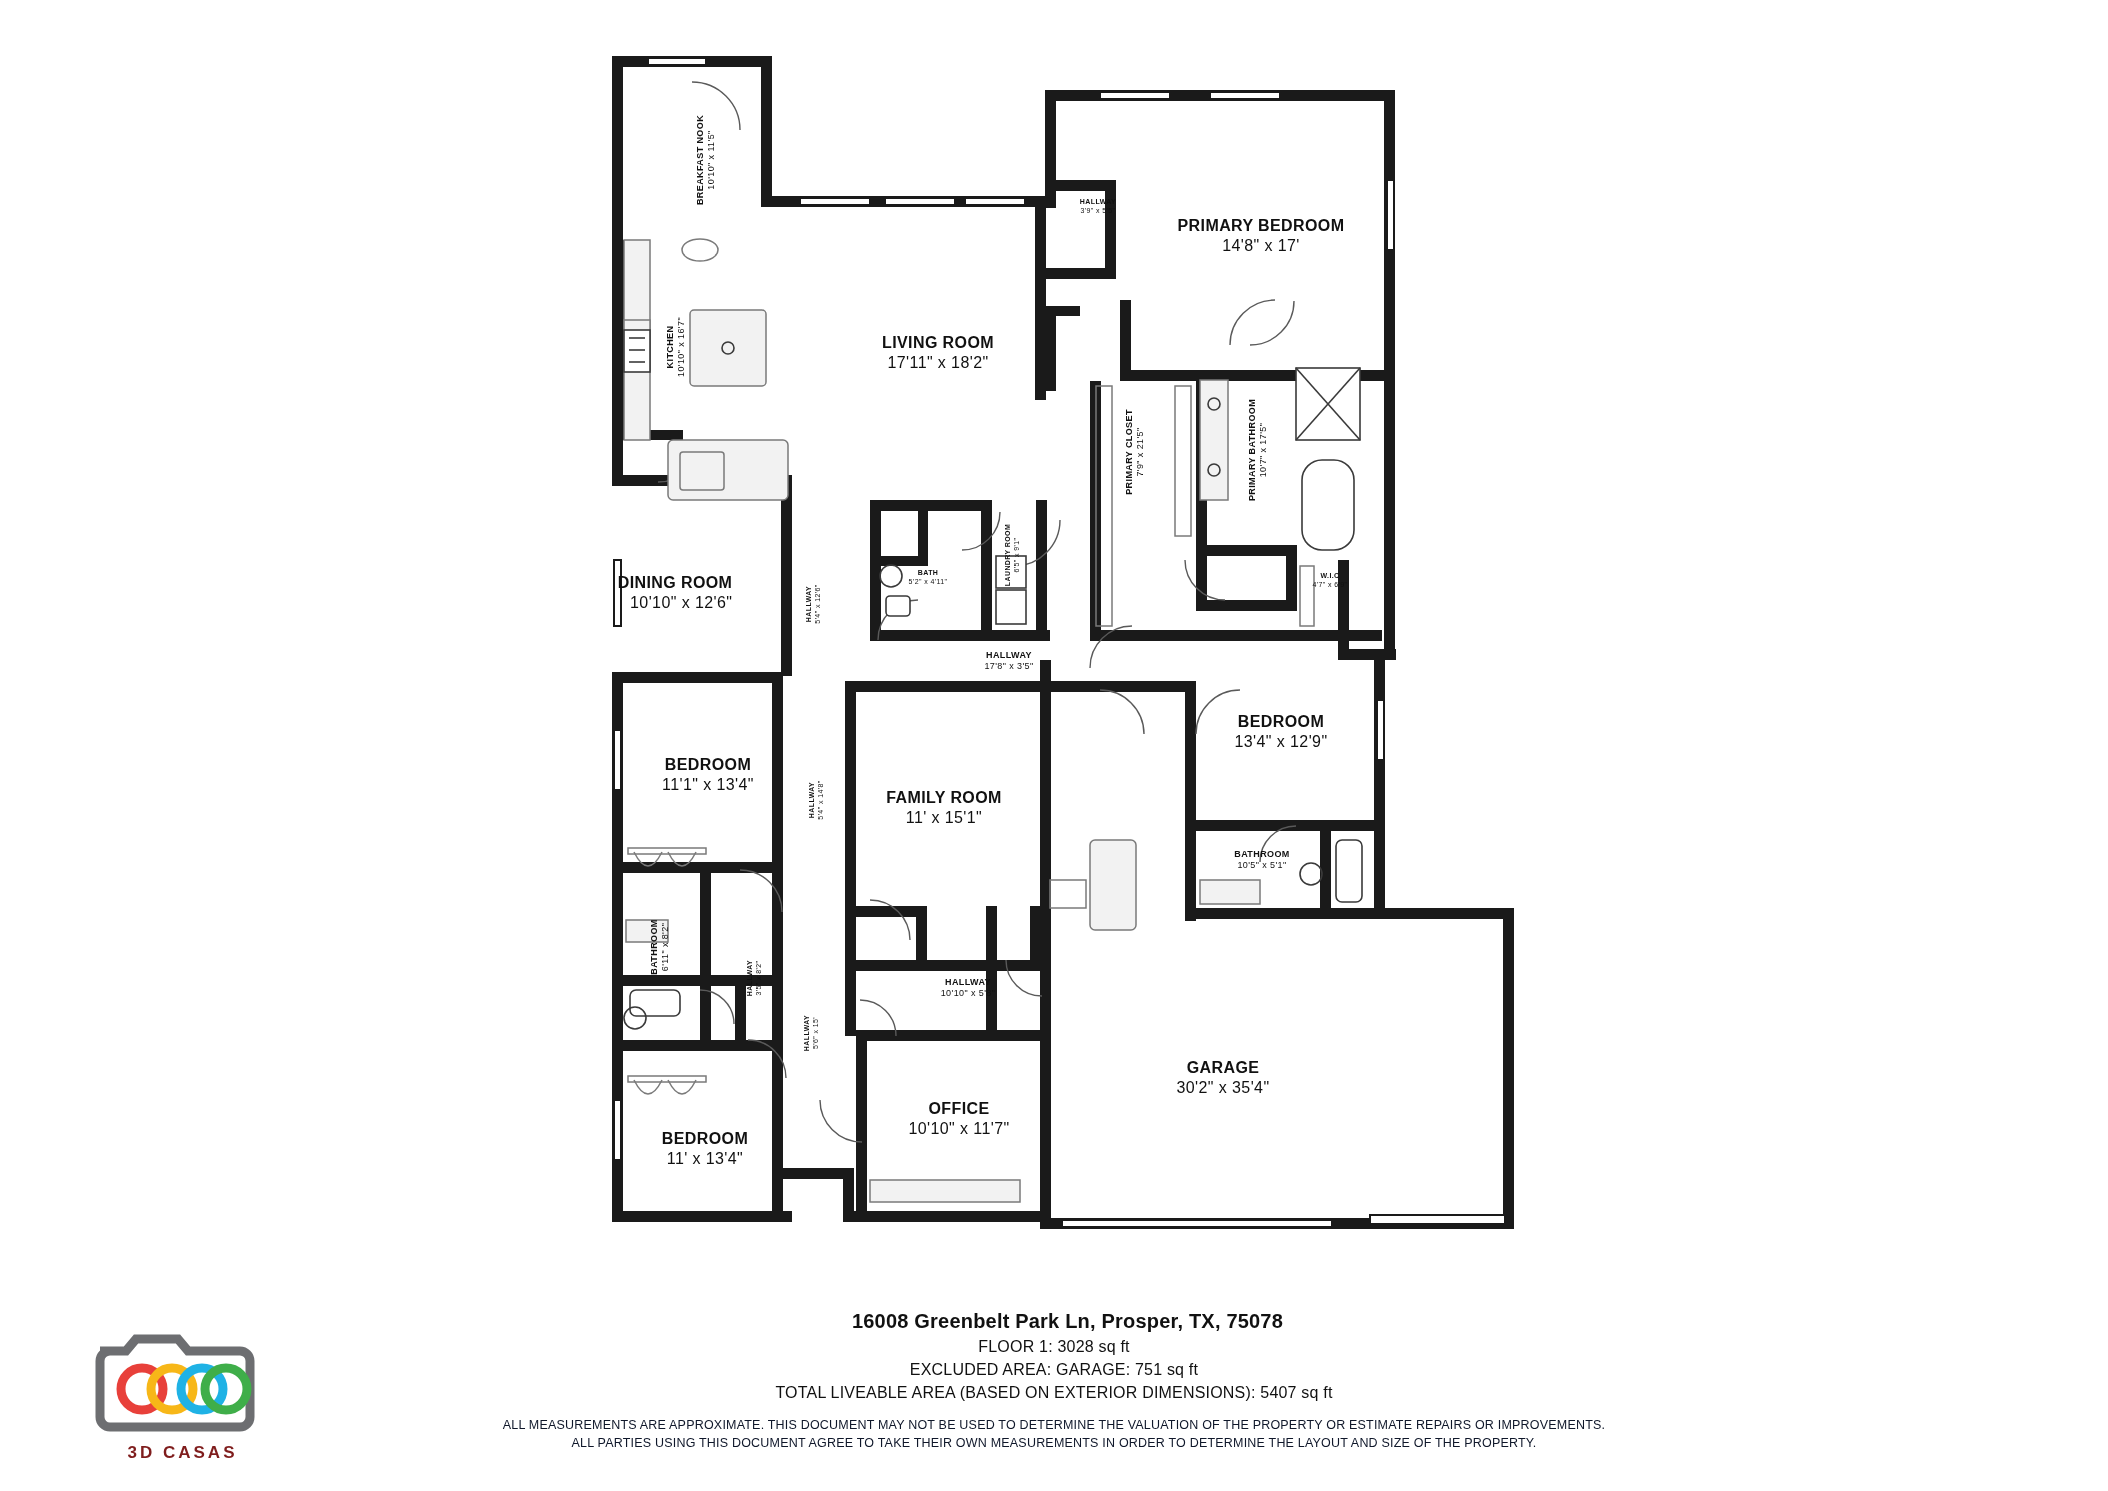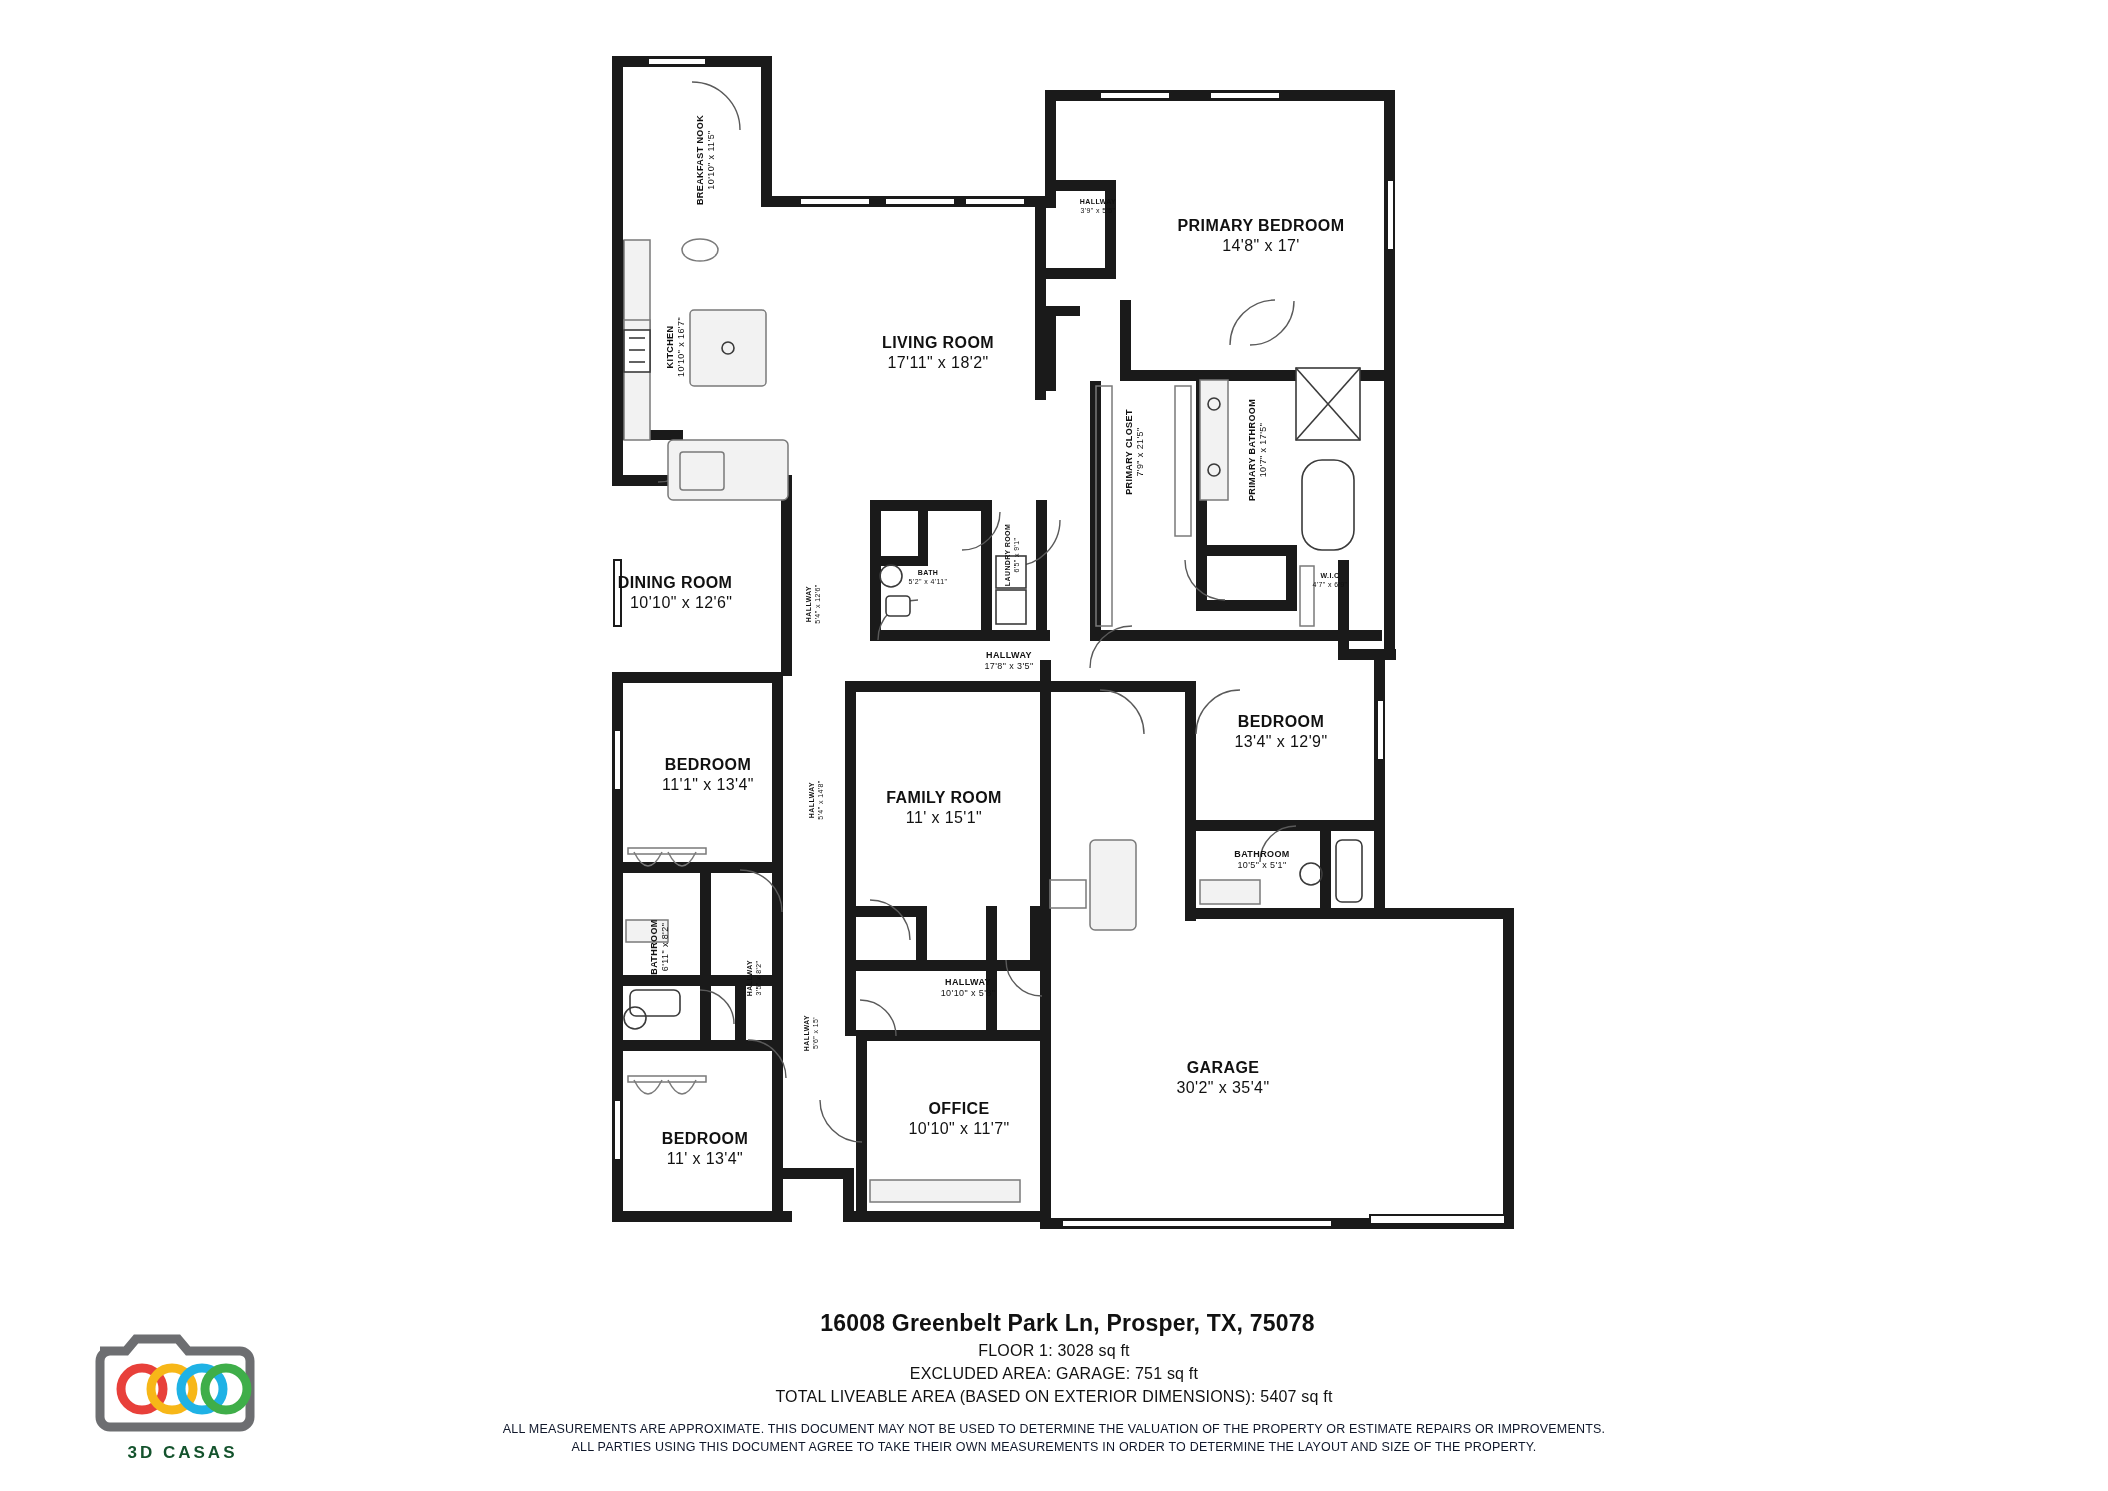--- a/index.html
+++ b/index.html
@@ -46,21 +46,21 @@
   }
   
   #footer {
     position: absolute;
     left: 0;
     top: 1310px;
     width: 2108px;
     text-align: center;
   }
   #footer .address {
-    font-size: 23px;
+    font-size: 20px;
     font-weight: 700;
     color: #111;
     letter-spacing: 0.2px;
     padding-left: 27px;
   }
   #footer .floor-line,
   #footer .excluded-line,
   #footer .total-line {
     font-size: 16px;
     color: #111;
@@ -83,21 +83,21 @@
     height: 150px;
   }
   #logo .brand {
     position: absolute;
     left: 0;
     top: 118px;
     width: 205px;
     text-align: center;
     font-size: 17px;
     font-weight: 700;
-    color: #14532d;
+    color: #7f1d1d;
     letter-spacing: 3px;
   }
 </style>
 </head>
 <body>
 
 <svg id="floorplan" viewBox="0 0 2108 1491" xmlns="http://www.w3.org/2000/svg">
   <defs>
     <style>
       .w   { fill:#1a1a1a; }           /* solid wall fill */

